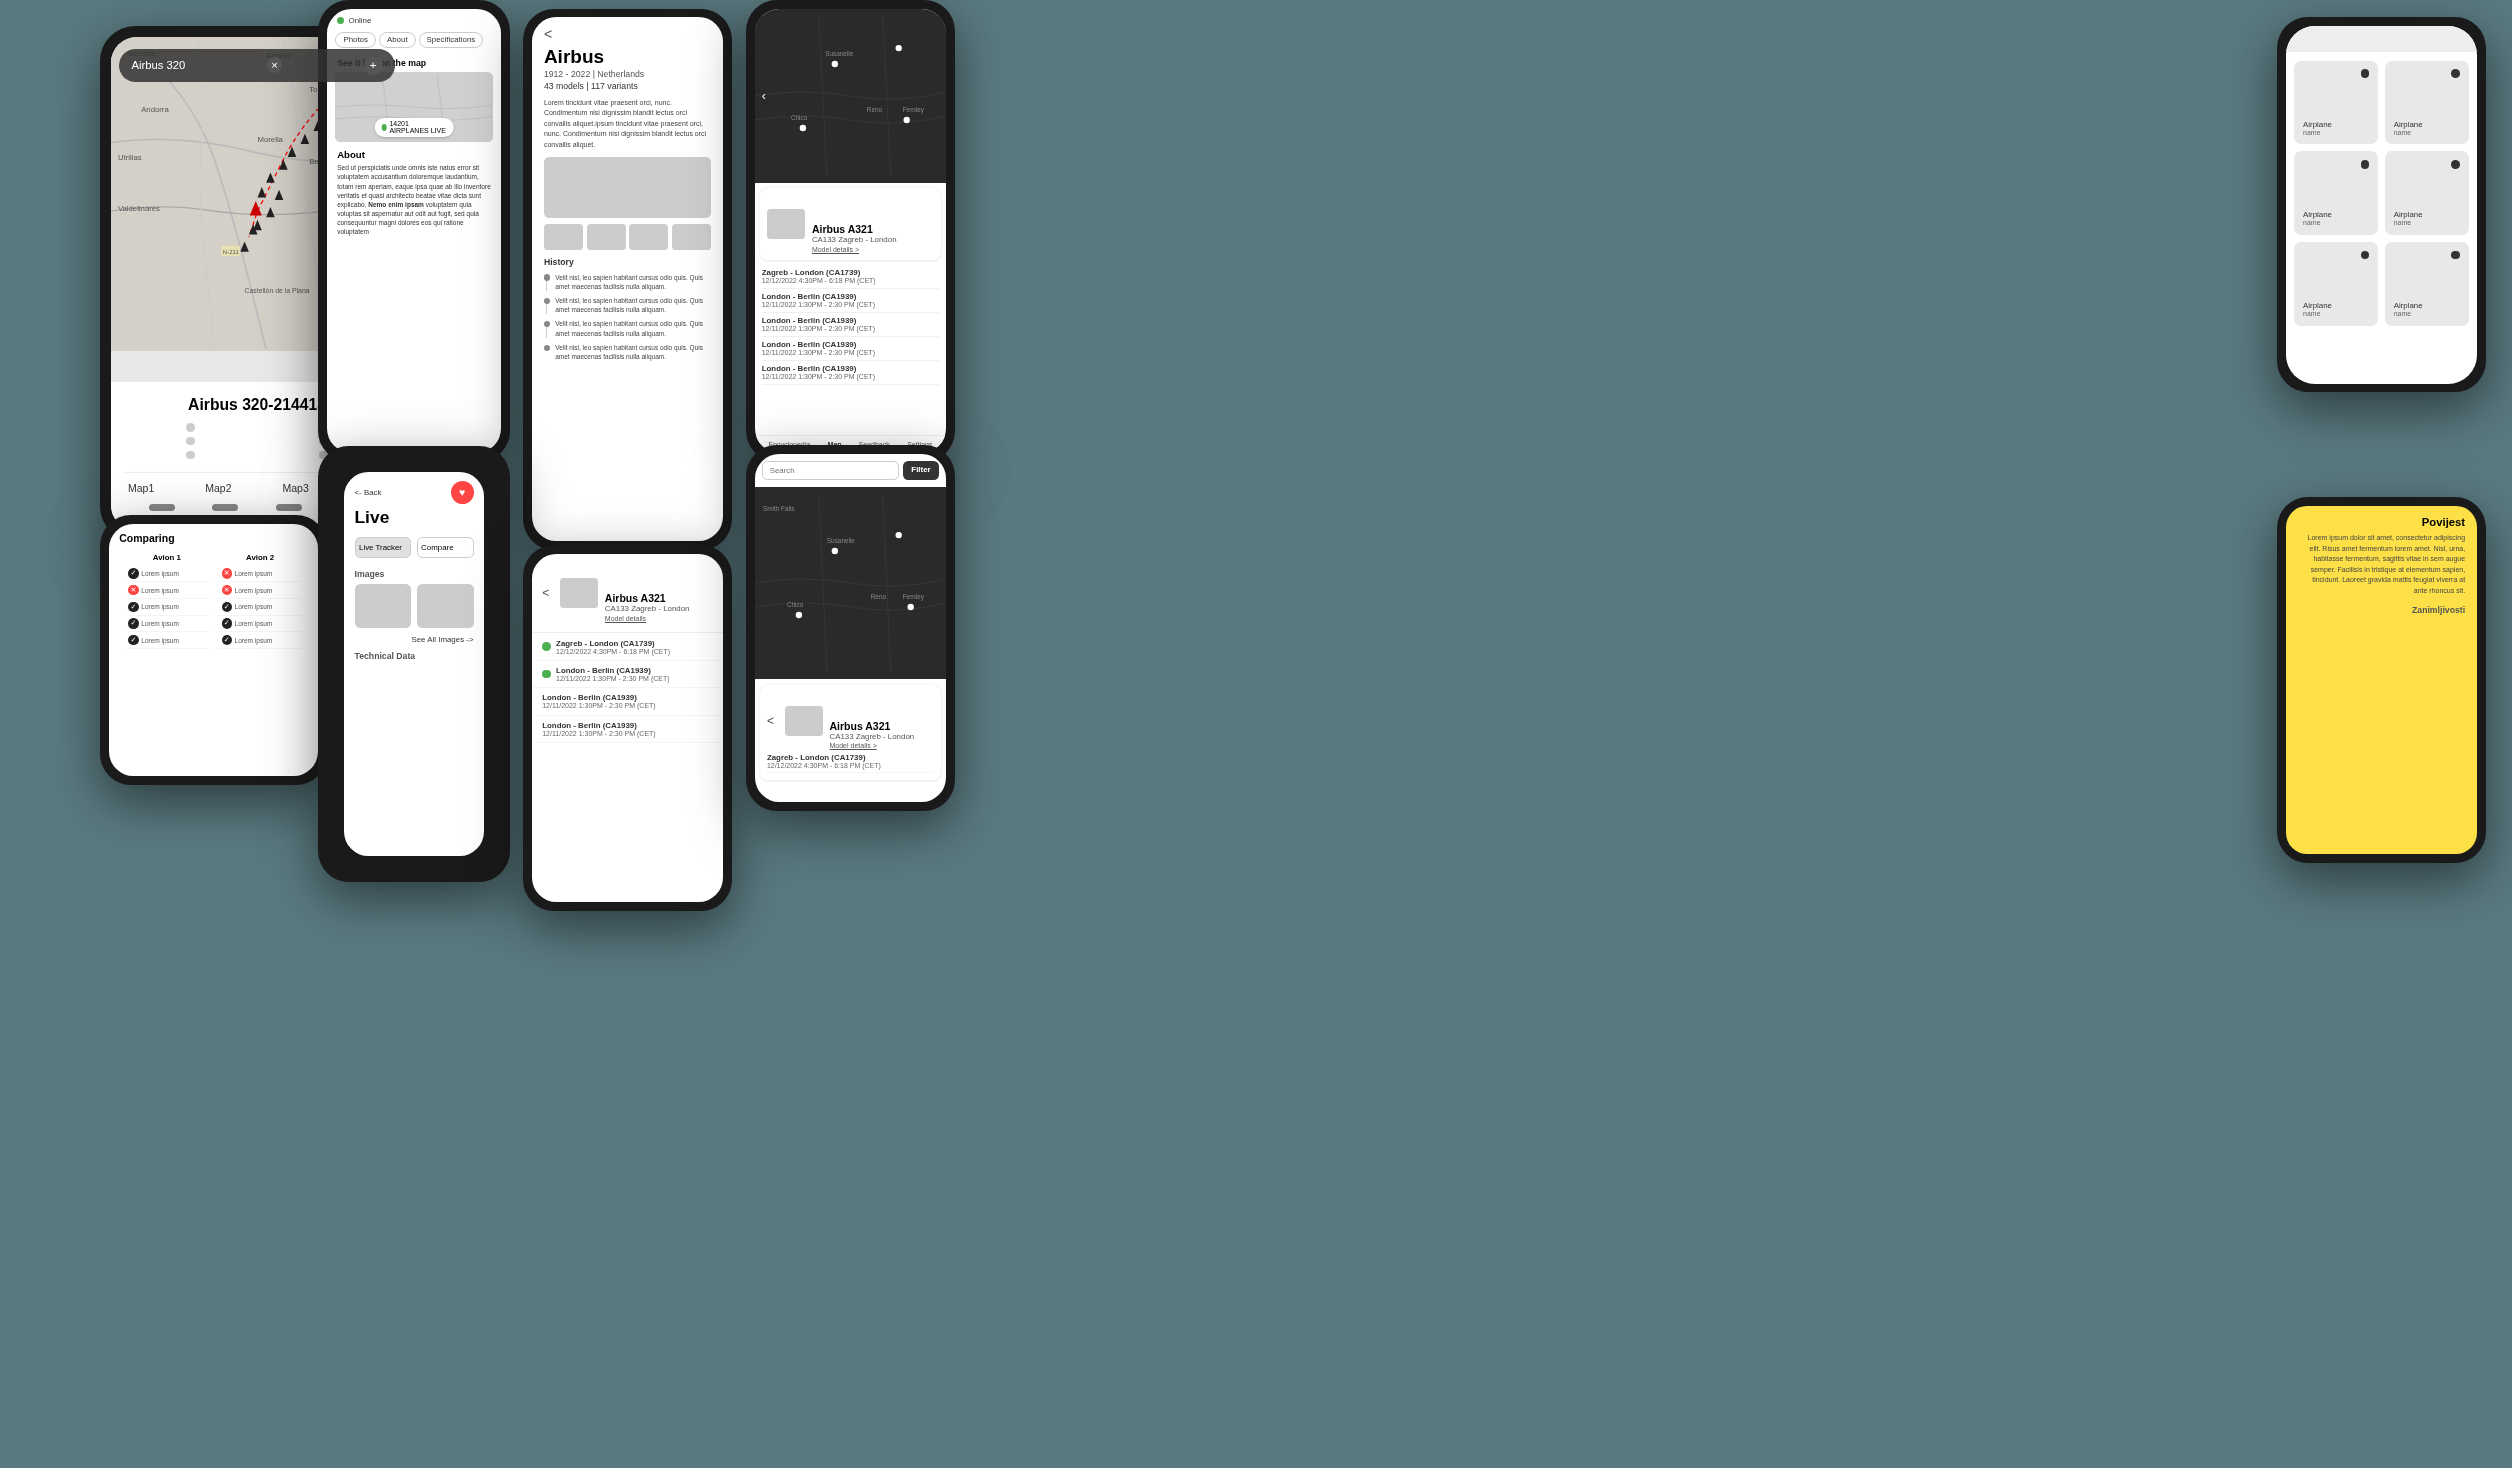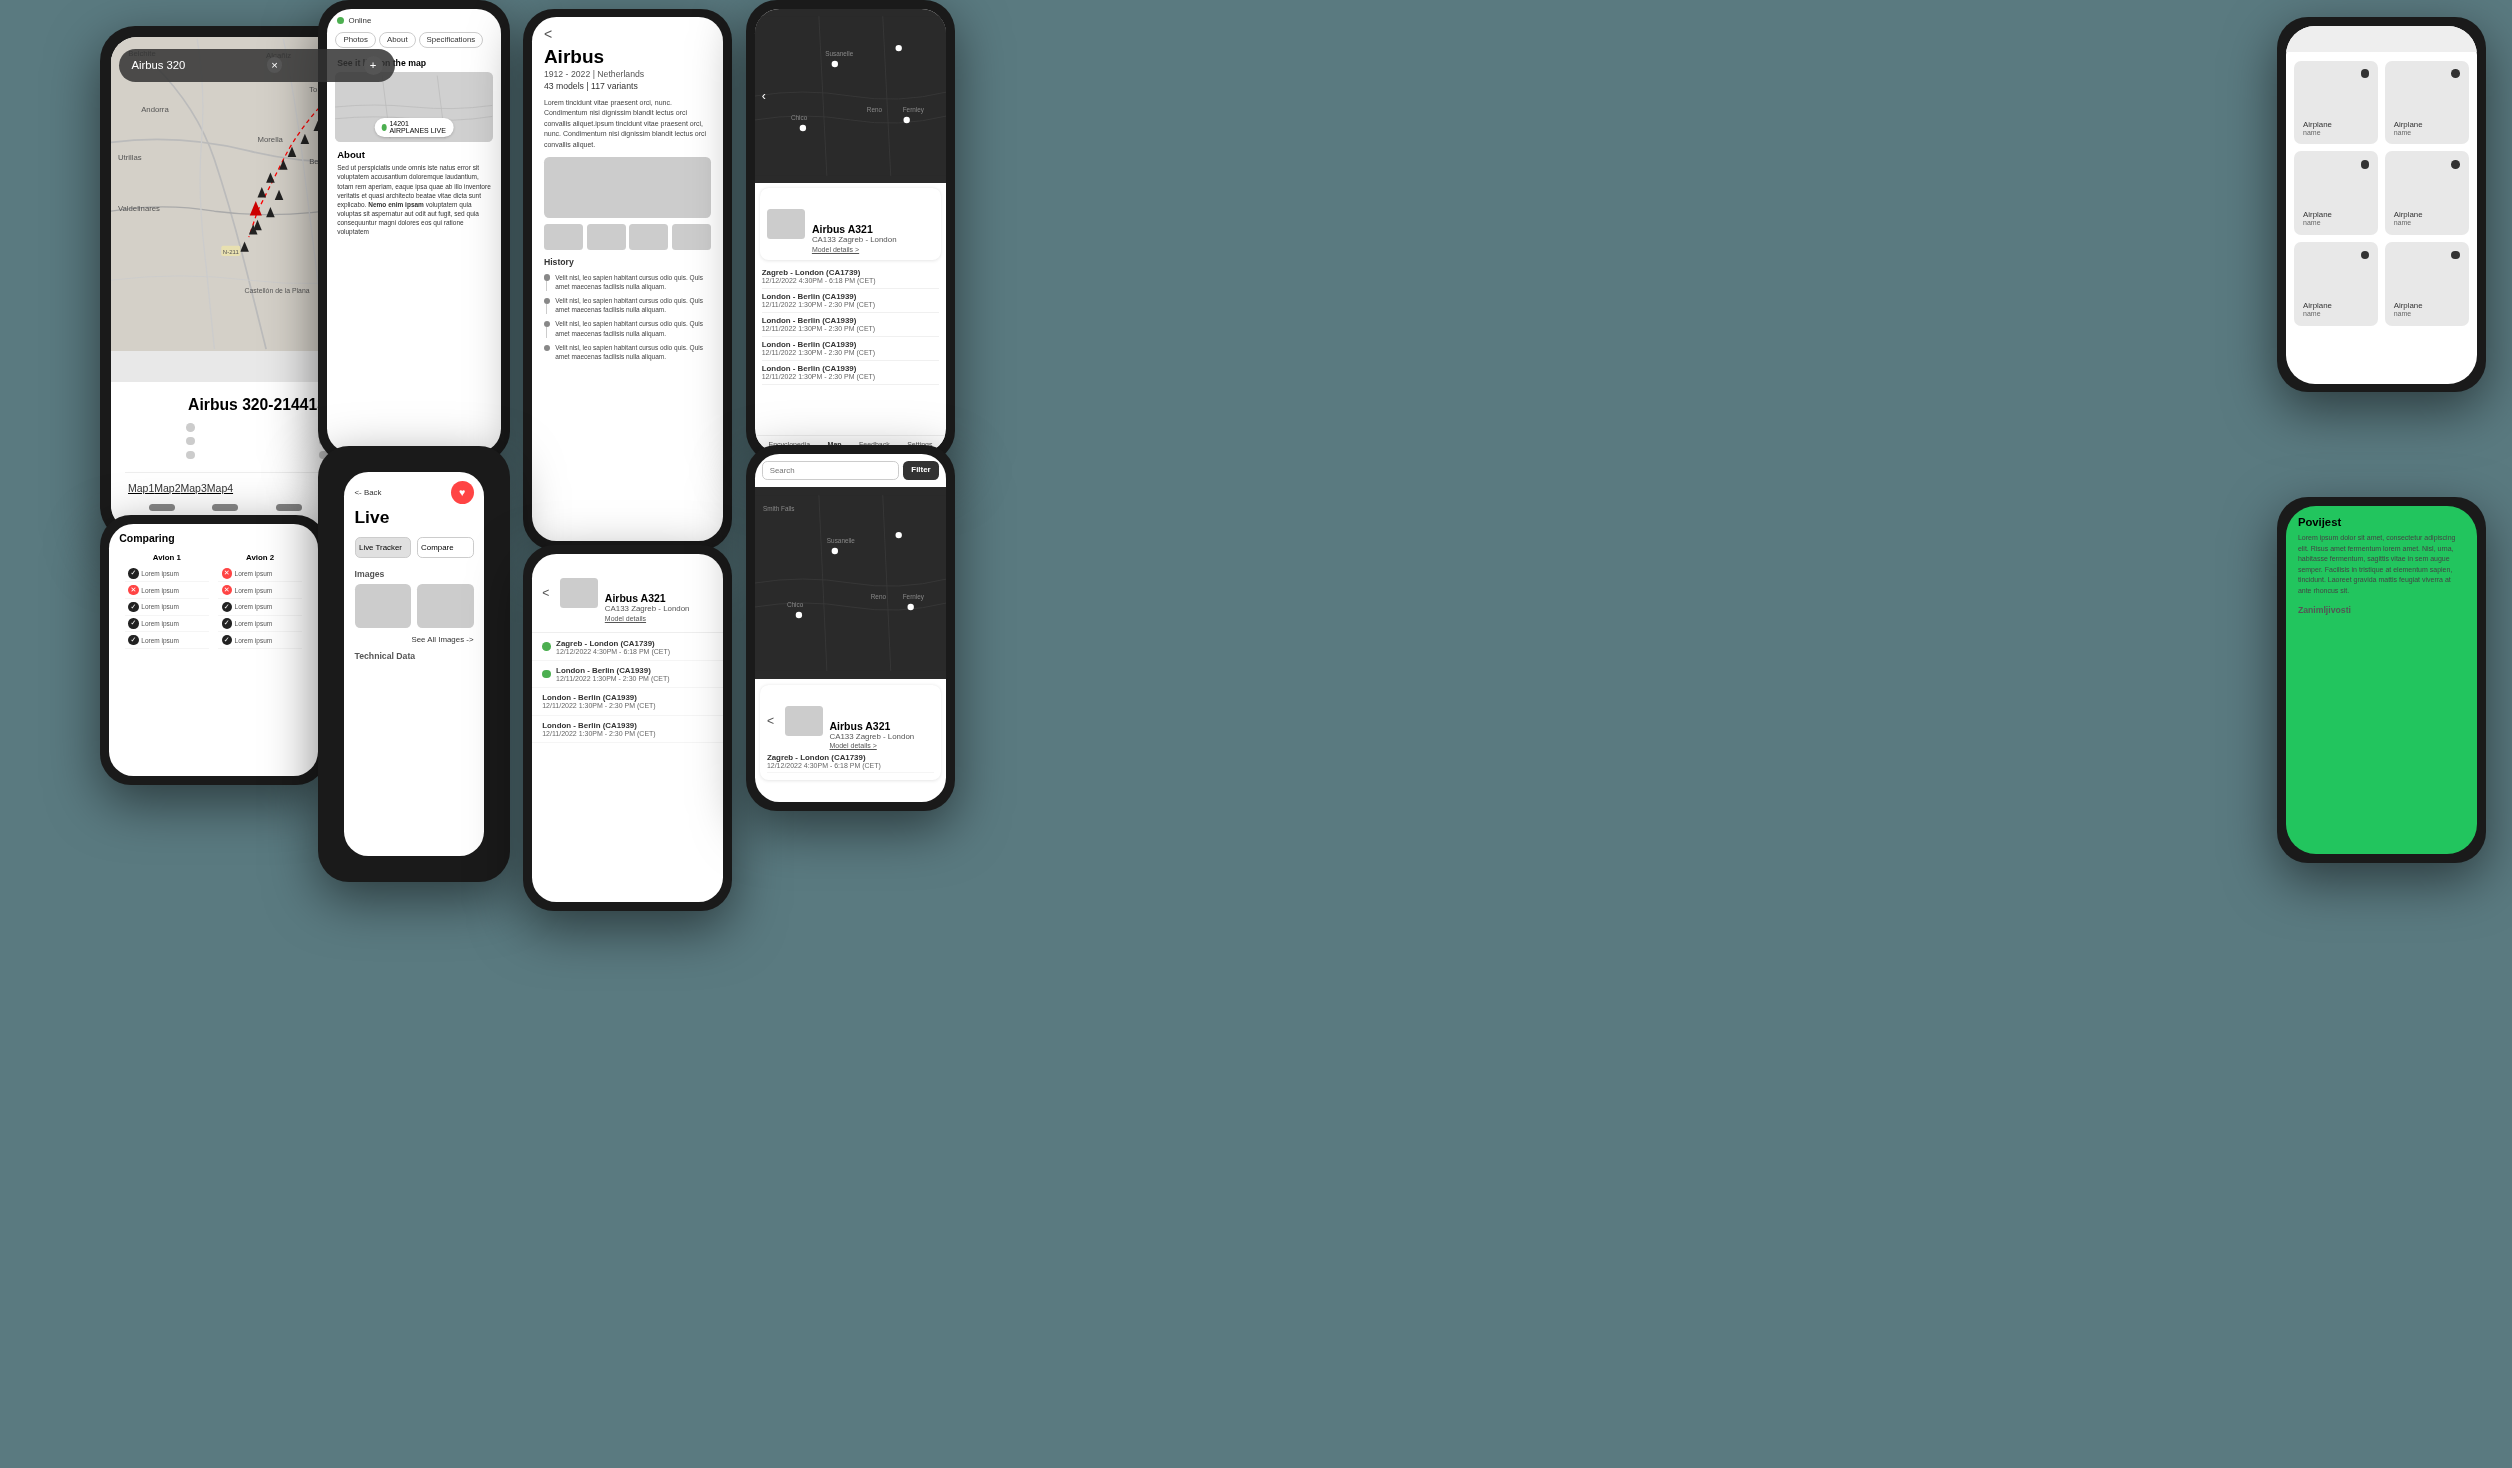--- a/index.html
+++ b/index.html
@@ -123,25 +123,24 @@
       gap: 5.2px;
     }
     .dot {
       width: 8.7px;
       height: 8.7px;
       border-radius: 50%;
       background: #ccc;
     }
     .map-tabs {
       display: flex;
-      justify-content: flex-start;
+      justify-content: space-between;
       padding: 8.7px 3.5px 5.2px;
       border-top: 0.9px solid #eee;
       margin-top: 13px;
-      text-decoration: underline;
     }
     .map-tab {
       font-size: 10.5px;
       color: #333;
       font-weight: 500;
     }
     .bottom-dots {
       display: flex;
       justify-content: space-around;
       padding: 5.2px;
@@ -718,23 +717,24 @@
     
     .phone10 {
       right: 26px;
       top: 497px;
       width: 209px;
       height: 366px;
       border-radius: 31px;
       padding: 8.7px;
     }
     .phone10 .phone-screen {
-      border-radius: 30px;
+      border-radius: 21px;
       height: 100%;
-      background: #22c55e;
+      background: #fde047;
+      text-align: right;
     }
     .history-section-title {
       font-size: 11.3px;
       font-weight: 700;
       padding: 10.5px 12.2px 5.2px;
     }
     .history-long-text {
       font-size: 7px;
       color: #444;
       line-height: 1.5;

